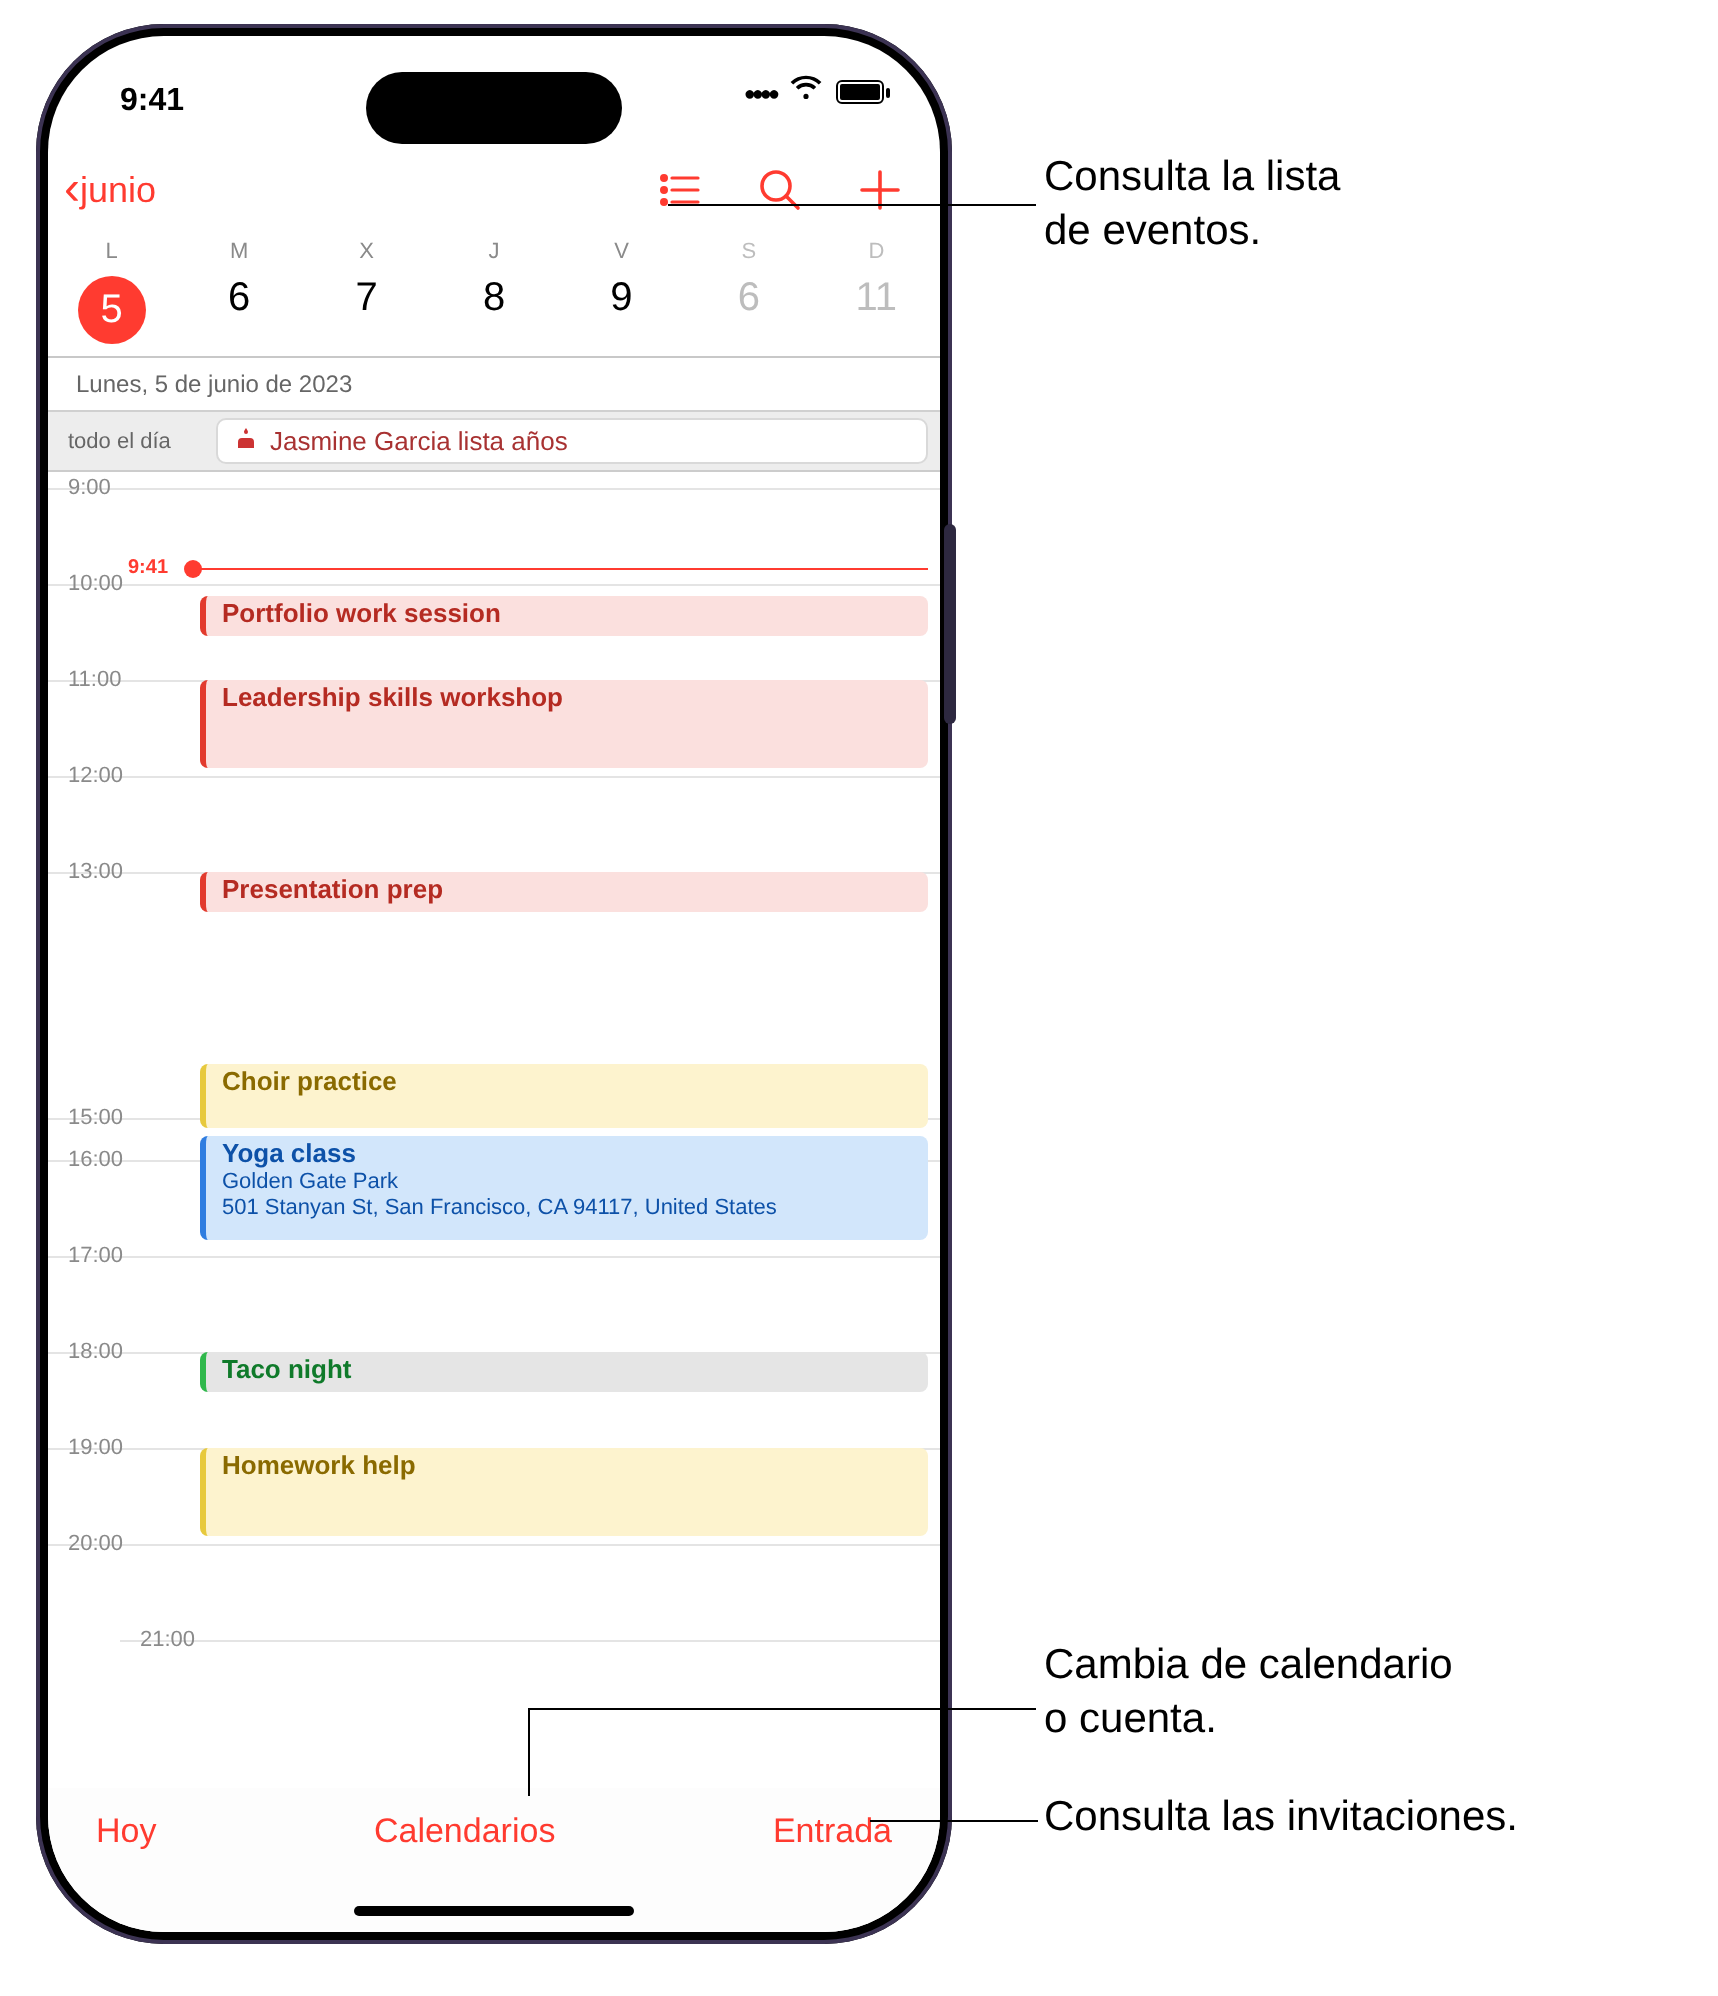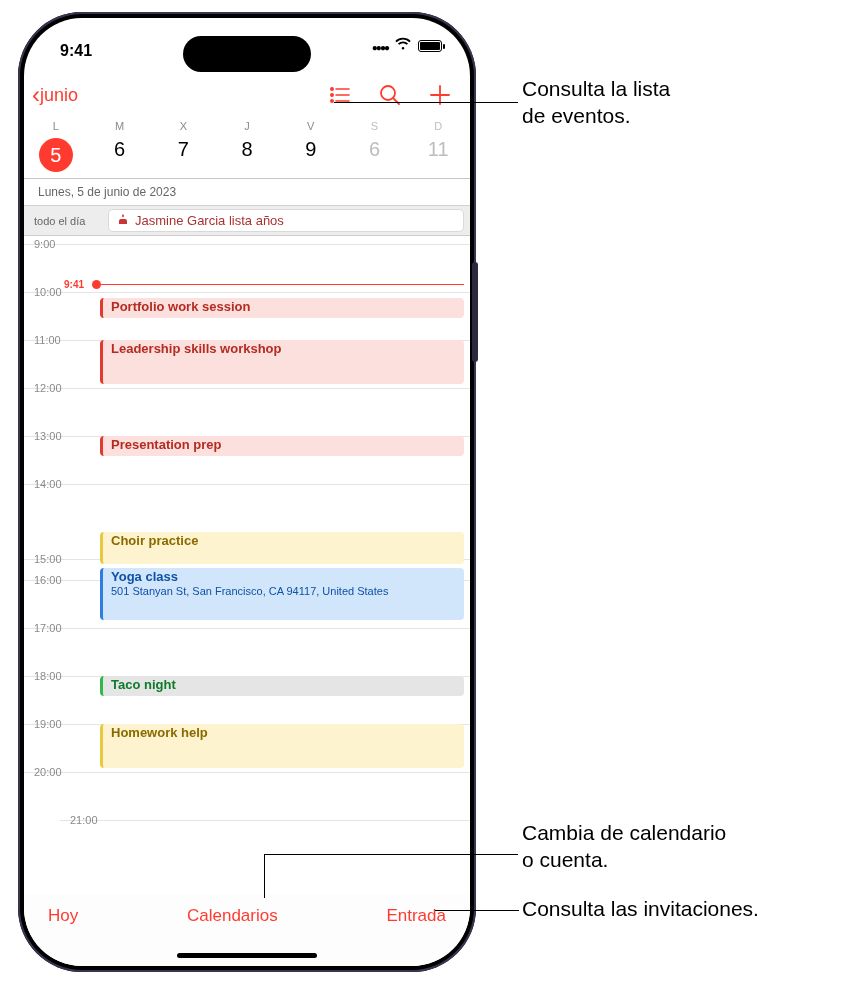--- a/index.html
+++ b/index.html
@@ -272,23 +272,20 @@
         </div>
         <div class="hour-row" style="top: 104px;">
           <span class="hour-label">11:00</span>
         </div>
         <div class="hour-row" style="top: 152px;">
           <span class="hour-label">12:00</span>
         </div>
         <div class="hour-row" style="top: 200px;">
           <span class="hour-label">13:00</span>
         </div>
-        <div class="hour-row" style="top: 248px;">
-          <span class="hour-label">14:00</span>
-        </div>
         <div class="hour-row" style="top: 296px; margin-top: 27px;">
           <span class="hour-label">15:00</span>
         </div>
         <div class="hour-row" style="top: 344px;">
           <span class="hour-label">16:00</span>
         </div>
         <div class="hour-row" style="top: 392px;">
           <span class="hour-label">17:00</span>
         </div>
         <div class="hour-row" style="top: 440px;">
@@ -312,20 +309,21 @@
           <div class="title">Leadership skills workshop</div>
         </div>
         <div class="event cal-red" style="top: 200px; height: 20px;">
           <div class="title">Presentation prep</div>
         </div>
         <div class="event cal-yellow" style="top: 296px; height: 32px;">
           <div class="title">Choir practice</div>
         </div>
         <div class="event cal-blue" style="top: 332px; height: 52px;">
           <div class="title">Yoga class</div>
+          <div class="sub">Golden Gate Park</div>
           <div class="sub">501 Stanyan St, San Francisco, CA 94117, United States</div>
         </div>
         <div class="event cal-green" style="top: 440px; height: 20px;">
           <div class="title">Taco night</div>
         </div>
         <div class="event cal-yellow" style="top: 488px; height: 44px;">
           <div class="title">Homework help</div>
         </div>
       </div>
 

